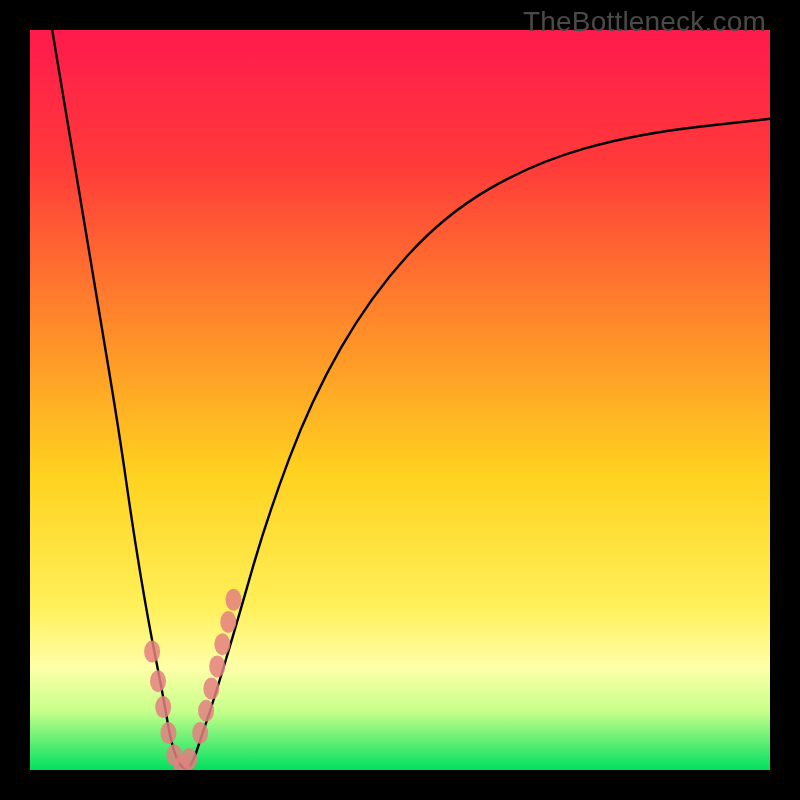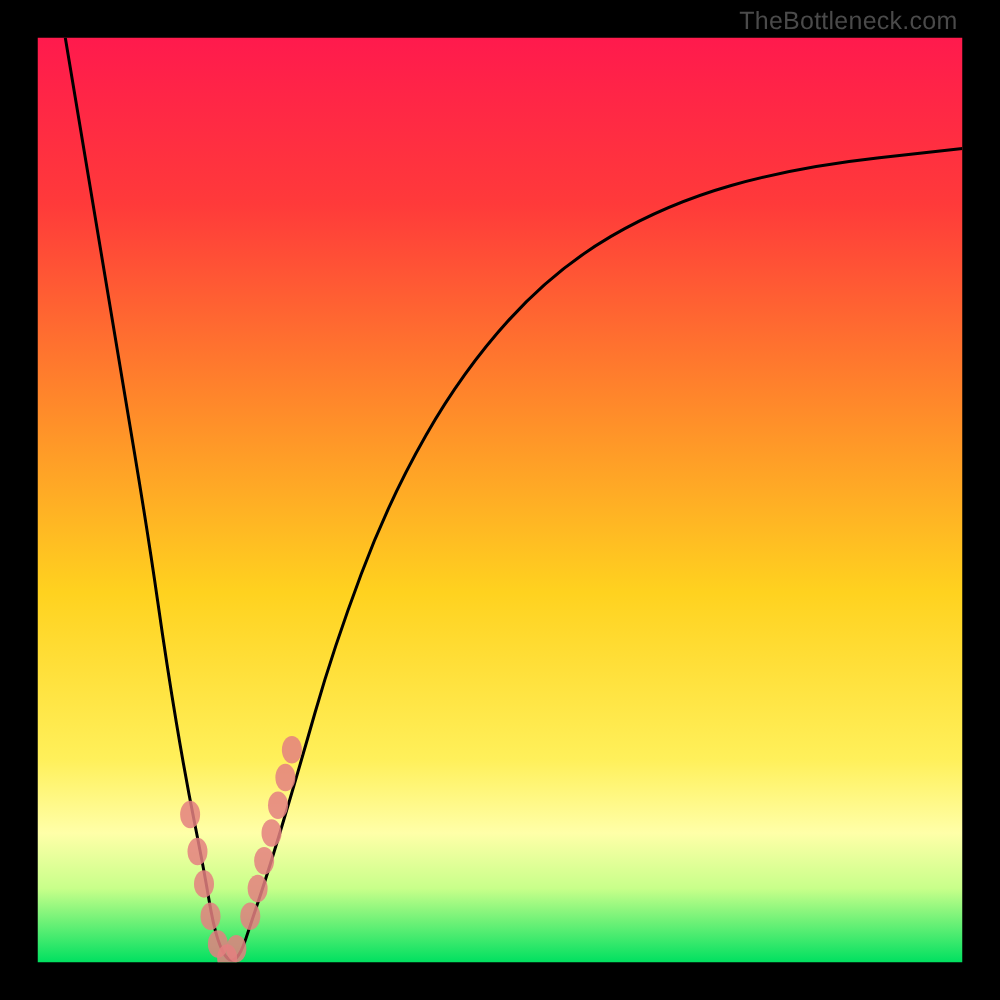--- a/index.html
+++ b/index.html
@@ -27,21 +27,21 @@
   .gradient-bg {
     position: absolute;
     inset: 0;
     
   }
   .watermark {
     position: absolute;
     top: 6px;
     right: 34px;
     color: #4a4a4a;
-    font-size: 20px;
+    font-size: 28px;
     font-weight: 400;
     letter-spacing: 0.2px;
   }
   svg.curve {
     position: absolute;
     inset: 0;
   }
   .marker {
     fill: #e48080;
     opacity: 0.85;

